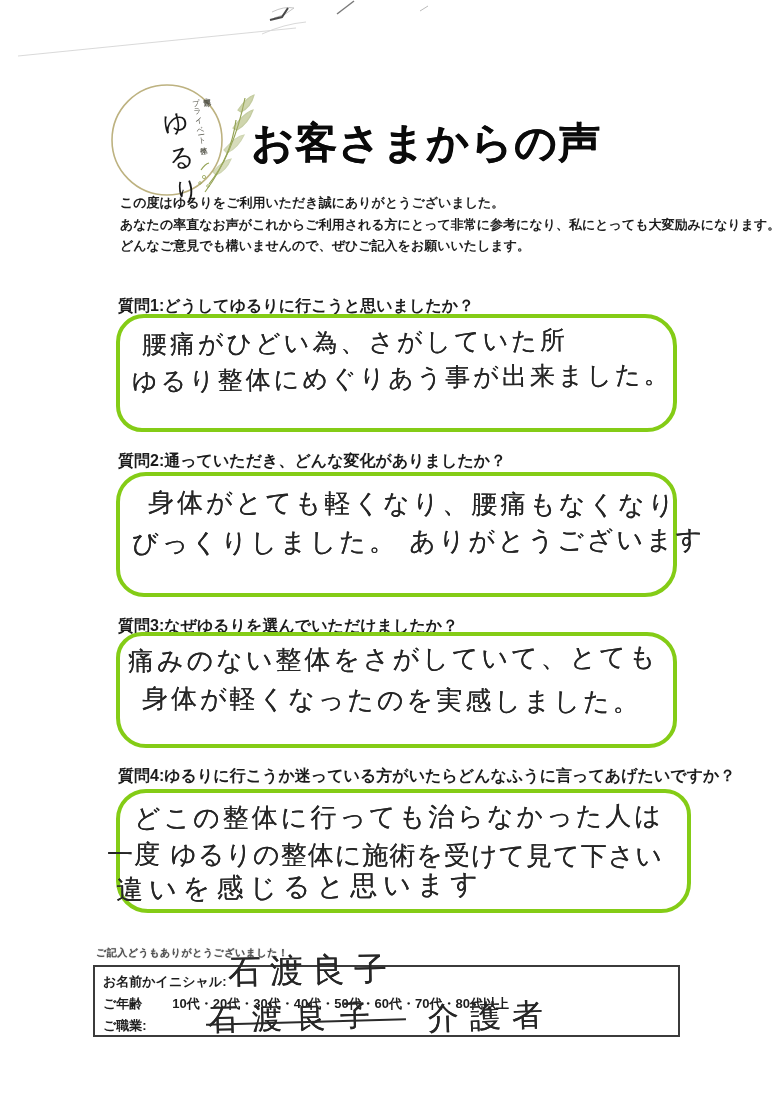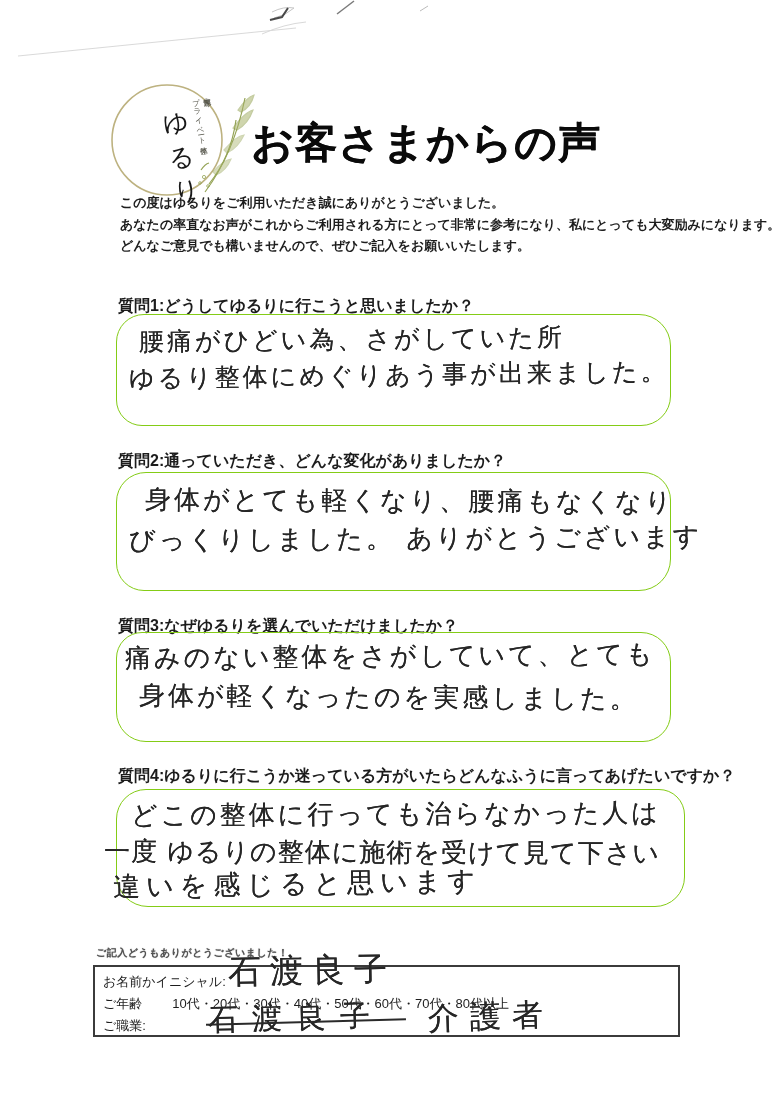--- a/index.html
+++ b/index.html
@@ -44,21 +44,21 @@
     font-size:13px;line-height:21.5px;font-weight:600;color:#1d1d1d;}
   .intro div{white-space:nowrap;}
   
   .q-label{position:absolute;font-size:16px;font-weight:600;color:#1c1c1c;white-space:nowrap;}
   .q1-label{left:118px;top:296px;}
   .q2-label{left:118px;top:451px;}
   .q3-label{left:118px;top:616px;}
   .q4-label{left:118px;top:766px;}
   .answer-box{
     position:absolute;left:116px;width:553px;
-    border:1px solid #84cc16;background:transparent;
+    border:4px solid #84cc16;background:transparent;
   }
   .q1-box{top:314px;height:110px;border-radius:28px 32px 30px 26px;}
   .q2-box{top:472px;height:117px;border-radius:30px 28px 32px 28px;}
   .q3-box{top:632px;height:108px;border-radius:26px 30px 28px 30px;}
   .q4-box{top:789px;height:116px;border-radius:30px 26px 30px 32px;padding-left:14px;}
   
   .hw{
     position:absolute;
     font-family:"DejaVu Sans",sans-serif;
     color:#262626;white-space:nowrap;
@@ -78,21 +78,21 @@
   
   .thanks{
     position:absolute;left:96px;top:946px;
     font-size:10px;font-weight:600;letter-spacing:0.5px;color:#515151;
     text-shadow:0 0 1px #9a9a9a;white-space:nowrap;
   }
   .info-table{
     position:absolute;left:93px;top:965px;width:583px;height:68px;
     border:2px solid #3b3b3b;
   }
-  .info-row{position:absolute;left:8px;font-size:13px;font-weight:400;color:#1d1d1d;white-space:nowrap;}
+  .info-row{position:absolute;left:8px;font-size:13px;font-weight:700;color:#1d1d1d;white-space:nowrap;}
   .row-name{top:6px;}
   .row-age{top:28px;}
   .row-job{top:50px;}
   .age-options{margin-left:30px;}
   .hw-name1{left:228px;top:950px;font-size:33px;letter-spacing:9px;transform:rotate(-1deg);}
   .hw-name2{left:208px;top:1000px;font-size:30px;letter-spacing:14px;transform:rotate(-1.5deg);}
   .hw-job{left:428px;top:998px;font-size:31px;letter-spacing:11px;transform:rotate(-2deg);}
   .strike{
     position:absolute;left:206px;top:1021px;width:200px;height:0;
     border-top:2.5px solid #2a2a2a;transform:rotate(-1.6deg);

